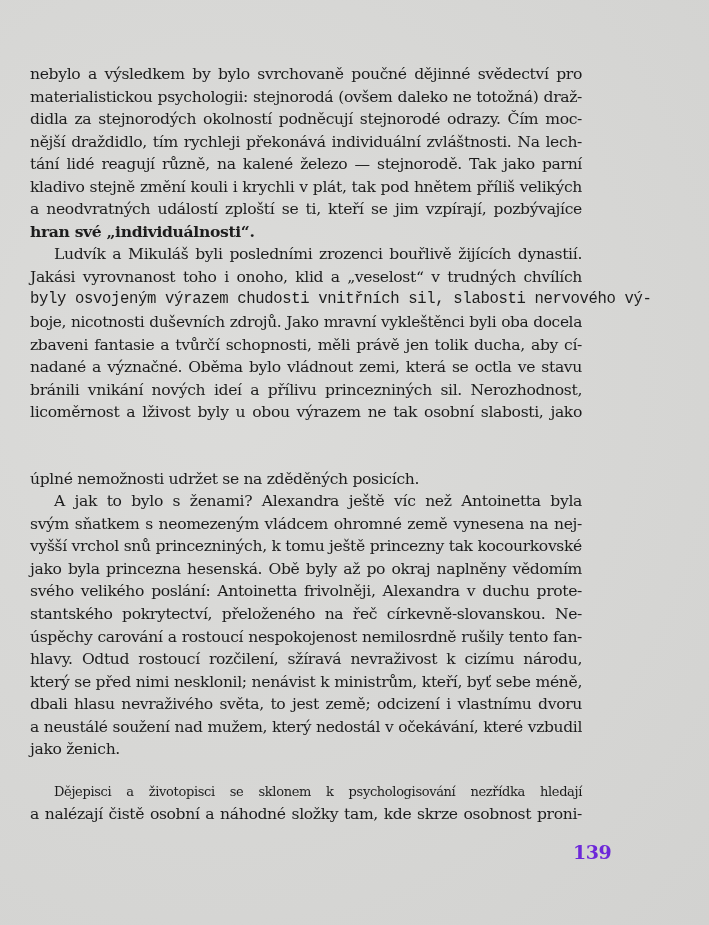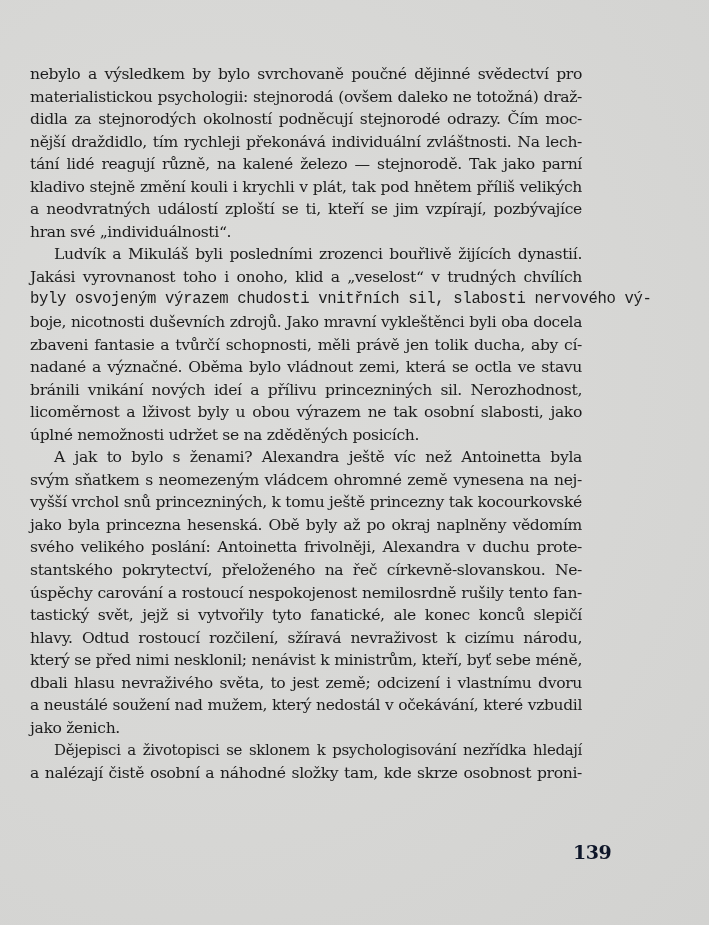--- a/index.html
+++ b/index.html
@@ -30,61 +30,60 @@
       height: 22.55px;
     }
     .line.last { text-align-last: left; }
     .line.indent { padding-left: 24px; }
     .pagenum {
       position: absolute;
       left: 573px; top: 825px;
       font-family: "DejaVu Serif", "Liberation Serif", serif;
       font-weight: bold;
       font-size: 19px;
-      color: #0f172a;
+      color: #6d28d9;
       letter-spacing: -0.5px;
     }
   </style>
 </head>
 <body>
 
 <div class="page">
   <div class="textblock">
 
     <span class="line" style="display: block;">nebylo a výsledkem by bylo svrchovaně poučné dějinné svědectví pro</span>
     <span class="line" style="display: block;">materialistickou psychologii: stejnorodá (ovšem daleko ne totožná) draž-</span>
     <span class="line" style="display: block;">didla za stejnorodých okolností podněcují stejnorodé odrazy. Čím moc-</span>
     <span class="line" style="display: block;">nější draždidlo, tím rychleji překonává individuální zvláštnosti. Na lech-</span>
     <span class="line" style="display: block;">tání lidé reagují různě, na kalené železo — stejnorodě. Tak jako parní</span>
     <span class="line" style="display: block;">kladivo stejně změní kouli i krychli v plát, tak pod hnětem příliš velikých</span>
     <span class="line" style="display: block;">a neodvratných událostí zploští se ti, kteří se jim vzpírají, pozbývajíce</span>
-    <span class="line last" style="display: block;">hran své „individuálnosti“.</span>
+    <span class="line last" style="display: block; font-weight: bold;">hran své „individuálnosti“.</span>
 
     <span class="line indent" style="display: block;">Ludvík a Mikuláš byli posledními zrozenci bouřlivě žijících dynastií.</span>
     <span class="line" style="display: block;">Jakási vyrovnanost toho i onoho, klid a „veselost“ v trudných chvílích</span>
     <span class="line" style="display: block; font-family: Liberation Mono, monospace;">byly osvojeným výrazem chudosti vnitřních sil, slabosti nervového vý-</span>
     <span class="line" style="display: block; font-size: 15.3736px;">boje, nicotnosti duševních zdrojů. Jako mravní vykleštěnci byli oba docela</span>
     <span class="line" style="display: block;">zbaveni fantasie a tvůrčí schopnosti, měli právě jen tolik ducha, aby cí-</span>
     <span class="line" style="display: block;">nadané a význačné. Oběma bylo vládnout zemi, která se octla ve stavu</span>
     <span class="line" style="display: block;">bránili vnikání nových ideí a přílivu princezniných sil. Nerozhodnost,</span>
     <span class="line" style="display: block;">licoměrnost a lživost byly u obou výrazem ne tak osobní slabosti, jako</span>
-    <span class="line last" style="display: block;">úplné nemožnosti udržet se na zděděných posicích.</span>
+    <span class="line last" style="display: block; margin-top: 44px;">úplné nemožnosti udržet se na zděděných posicích.</span>
 
     <span class="line indent" style="display: block;">A jak to bylo s ženami? Alexandra ještě víc než Antoinetta byla</span>
     <span class="line" style="display: block;">svým sňatkem s neomezeným vládcem ohromné země vynesena na nej-</span>
     <span class="line" style="display: block;">vyšší vrchol snů princezniných, k tomu ještě princezny tak kocourkovské</span>
     <span class="line" style="display: block;">jako byla princezna hesenská. Obě byly až po okraj naplněny vědomím</span>
     <span class="line" style="display: block;">svého velikého poslání: Antoinetta frivolněji, Alexandra v duchu prote-</span>
     <span class="line" style="display: block;">stantského pokrytectví, přeloženého na řeč církevně-slovanskou. Ne-</span>
     <span class="line" style="display: block;">úspěchy carování a rostoucí nespokojenost nemilosrdně rušily tento fan-</span>
-    <span class="line" style="display: block;">tastický svět, jejž si vytvořily tyto fanatické, ale konec konců slepičí</span>
     <span class="line" style="display: block;">hlavy. Odtud rostoucí rozčilení, sžíravá nevraživost k cizímu národu,</span>
     <span class="line" style="display: block;">který se před nimi nesklonil; nenávist k ministrům, kteří, byť sebe méně,</span>
     <span class="line" style="display: block;">dbali hlasu nevraživého světa, to jest země; odcizení i vlastnímu dvoru</span>
     <span class="line" style="display: block; font-size: 15.5106px;">a neustálé soužení nad mužem, který nedostál v očekávání, které vzbudil</span>
     <span class="line last" style="display: block;">jako ženich.</span>
 
-    <span class="line indent" style="display: block; font-size: 15px;">Dějepisci a životopisci se sklonem k psychologisování nezřídka hledají</span>
+    <span class="line indent" style="display: block; font-size: 13px; margin-top: 20px;">Dějepisci a životopisci se sklonem k psychologisování nezřídka hledají</span>
     <span class="line" style="display: block;">a nalézají čistě osobní a náhodné složky tam, kde skrze osobnost proni-</span>
   </div>
 
   <div class="pagenum">139</div>
 </div>
 
 </body></html>

